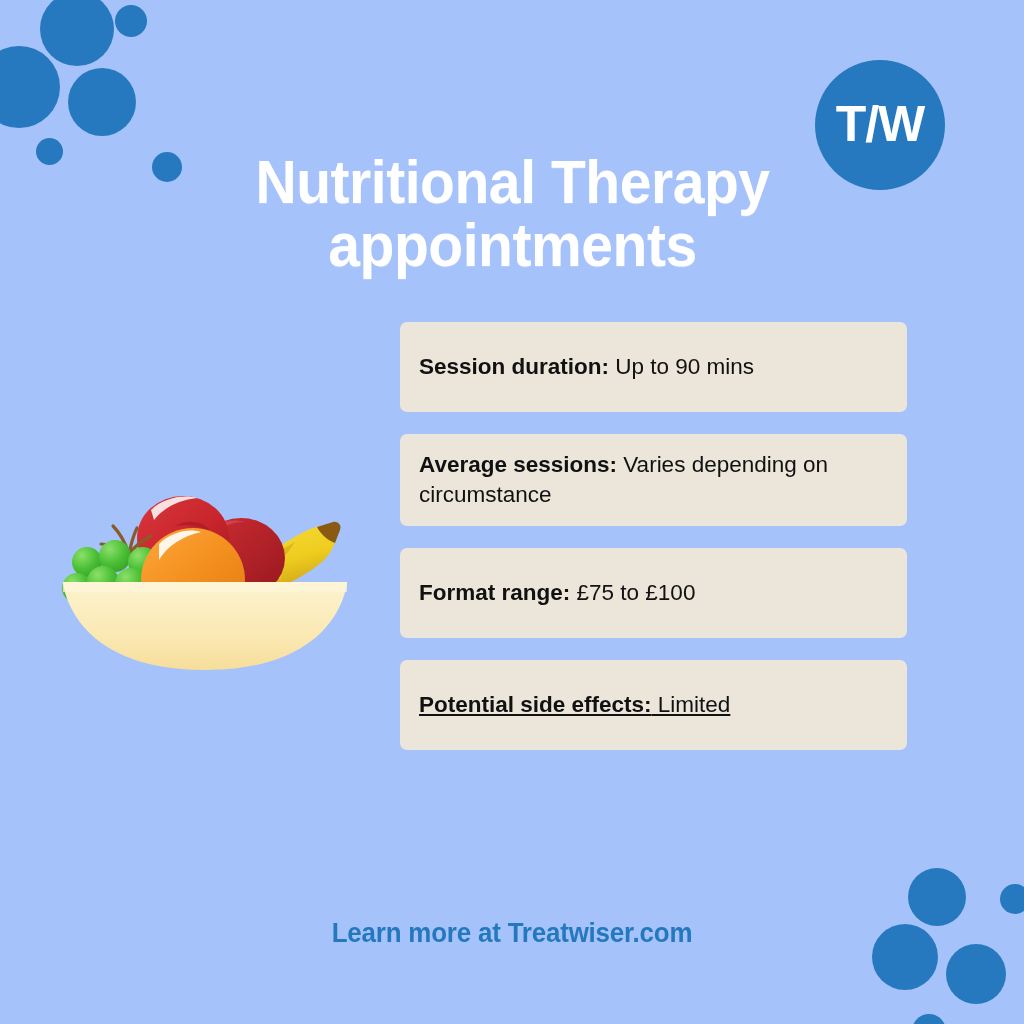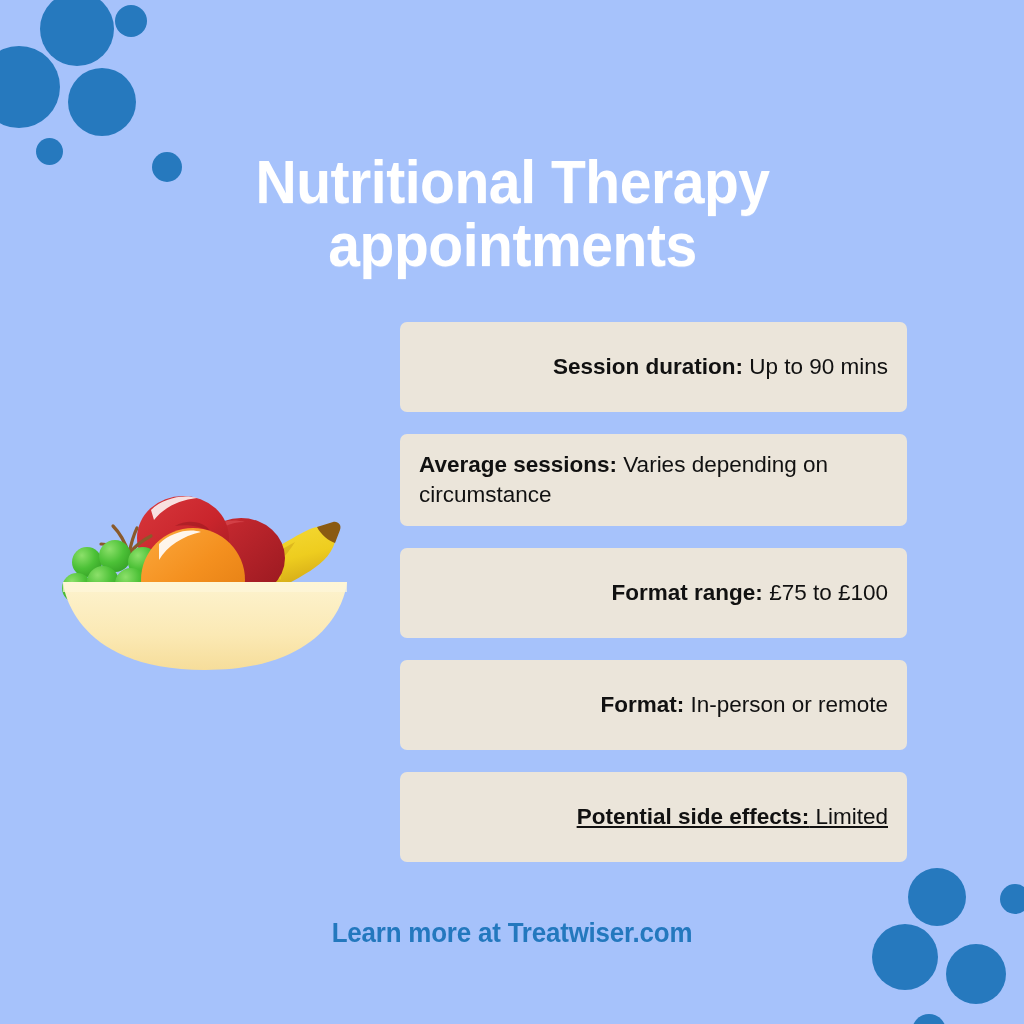--- a/index.html
+++ b/index.html
@@ -47,21 +47,21 @@
     border-radius:7px;
     box-sizing:border-box;
     padding:0 19px;
     display:flex;
     align-items:center;
     margin-bottom:22px;
     color:#111111;
     font-size:22.5px;
     line-height:1.35;
   }
-  .card.h1line{height:90px;justify-content:flex-end;}
+  .card.h1line{height:90px;}
   .card.h2line{height:92px;}
   .card .label{font-weight:700;}
   .card .value{font-weight:400;}
   .card-text{display:block;}
 
   
   #footer-link{
     position:absolute;left:0;top:918px;width:1024px;
     text-align:center;
     color:#2378be;
@@ -87,20 +87,23 @@
       <div class="dot" style="left: 152px; top: 152px; width: 30px; height: 30px; background: rgb(38, 121, 190);"></div>
     </div>
   <div id="dots-bottom-right">
       <div class="dot" style="left: 908px; top: 868px; width: 58px; height: 58px; background: rgb(38, 121, 190);"></div>
       <div class="dot" style="left: 1000px; top: 884px; width: 30px; height: 30px; background: rgb(38, 121, 190);"></div>
       <div class="dot" style="left: 872px; top: 924px; width: 66px; height: 66px; background: rgb(38, 121, 190);"></div>
       <div class="dot" style="left: 946px; top: 944px; width: 60px; height: 60px; background: rgb(38, 121, 190);"></div>
       <div class="dot" style="left: 912px; top: 1014px; width: 34px; height: 34px; background: rgb(38, 121, 190);"></div>
     </div>
 
+  <div id="logo-badge" style="background: rgb(38, 121, 190);">
+    <span id="logo-text">T/W</span>
+  </div>
 
   <h1 id="page-title" style="color: rgb(255, 255, 255);">Nutritional Therapy appointments</h1>
 
   <div id="fruit-bowl">
     <svg viewBox="0 0 300 210" width="300" height="210" xmlns="http://www.w3.org/2000/svg">
       <defs>
         <linearGradient id="gApple" x1="0" y1="0" x2="1" y2="1">
           <stop offset="0%" stop-color="#d8373c"></stop>
           <stop offset="55%" stop-color="#c9252c"></stop>
           <stop offset="100%" stop-color="#9e1a22"></stop>
@@ -188,23 +191,20 @@
   <div id="cards">
       <div class="card h1line" style="background: rgb(235, 229, 218); color: rgb(17, 17, 17);">
         <span class="card-text"><span class="label">Session duration:</span><span class="value"> Up to 90 mins</span></span>
       </div>
       <div class="card h2line" style="background: rgb(235, 229, 218); color: rgb(17, 17, 17); margin-top: 16px;">
         <span class="card-text"><span class="label">Average sessions:</span><span class="value"> Varies depending on circumstance</span></span>
       </div>
       <div class="card h1line" style="background: rgb(235, 229, 218); color: rgb(17, 17, 17);">
         <span class="card-text"><span class="label">Format range:</span><span class="value"> £75 to £100</span></span>
       </div>
-      <div class="card h1line" style="background: rgb(235, 229, 218); color: rgb(17, 17, 17);">
-        <span class="card-text"><span class="label">Format:</span><span class="value"> In-person or remote</span></span>
-      </div>
       <div class="card h1line" style="background: rgb(235, 229, 218); color: rgb(17, 17, 17); text-decoration: underline;">
         <span class="card-text"><span class="label">Potential side effects:</span><span class="value"> Limited</span></span>
       </div>
     </div>
 
   <div id="footer-link" style="color: rgb(35, 120, 190);">Learn more at Treatwiser.com</div>
 
 </div>
 
 </body></html>

